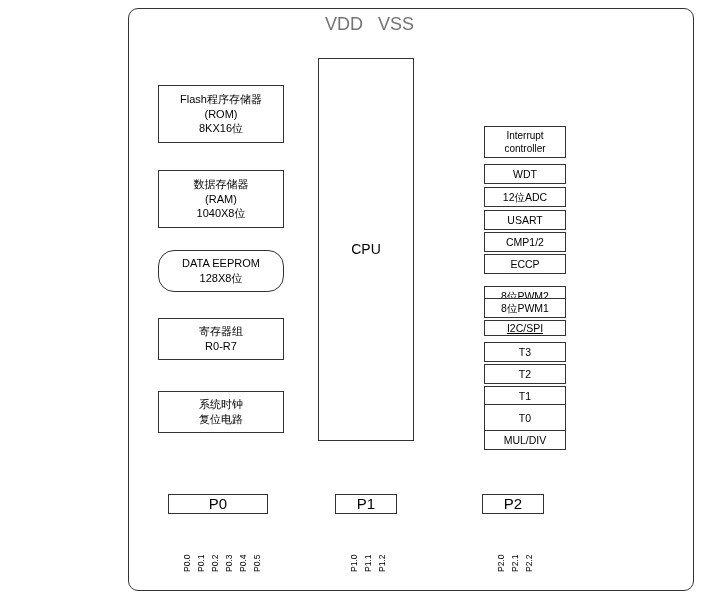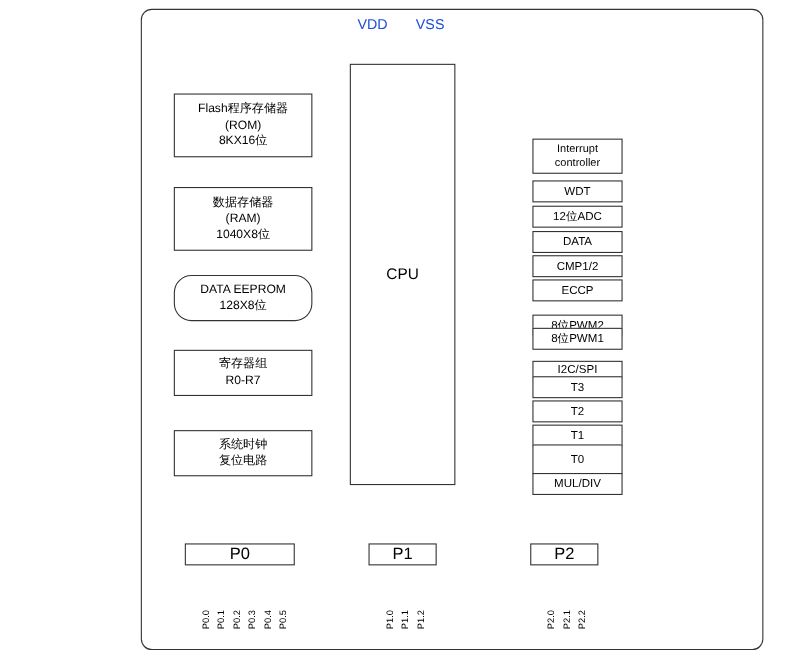--- a/index.html
+++ b/index.html
@@ -66,40 +66,40 @@
     left: 484px; width: 82px; font-size: 10.5px;
   }
   #p-int { top: 126px; height: 32px; font-size: 10px; }
   #p-wdt { top: 164px; height: 20px; }
   #p-adc { top: 187px; height: 20px; }
   #p-usart { top: 210px; height: 20px; }
   #p-cmp { top: 232px; height: 20px; }
   #p-eccp { top: 254px; height: 20px; }
   #p-pwm2 { top: 286px; height: 20px; }
   #p-pwm1 { top: 298px; height: 20px; }
-  #p-i2c { top: 328px; height: 16px; }
+  #p-i2c { top: 320px; height: 16px; text-decoration: underline; }
   #p-t3 { top: 342px; height: 20px; }
   #p-t2 { top: 364px; height: 20px; }
   #p-t1 { top: 386px; height: 20px; }
   #p-t0 { top: 404px; height: 28px; }
   #p-muldiv { top: 430px; height: 20px; }
 
   
   .port {
     height: 20px; font-size: 15px; top: 494px;
   }
   #port0 { left: 168px; width: 100px; }
   #port1 { left: 335px; width: 62px; }
   #port2 { left: 482px; width: 62px; }
 
   
   .toplabel {
     position: absolute;
-    font-size: 13px;
-    color: #1d4ed8;
+    font-size: 18px;
+    color: #737373;
   }
   #lbl-vdd { left: 325px; top: 14px; }
   #lbl-vss { left: 378px; top: 14px; }
 
   
   .pinlabel {
     position: absolute;
     font-size: 8.5px;
     color: #000;
     transform-origin: left top;
@@ -235,21 +235,21 @@
     <span class="line">系统时钟</span>
     <span class="line">复位电路</span>
   </div>
   <div class="box perip" id="p-wdt">
     <span class="line">WDT</span>
   </div>
   <div class="box perip" id="p-adc">
     <span class="line">12位ADC</span>
   </div>
   <div class="box perip" id="p-usart">
-    <span class="line">DATA</span>
+    <span class="line">USART</span>
   </div>
   <div class="box perip" id="p-cmp">
     <span class="line">CMP1/2</span>
   </div>
   <div class="box perip" id="p-eccp">
     <span class="line">ECCP</span>
   </div>
   <div class="box perip" id="p-pwm2">
     <span class="line">8位PWM2</span>
   </div>

